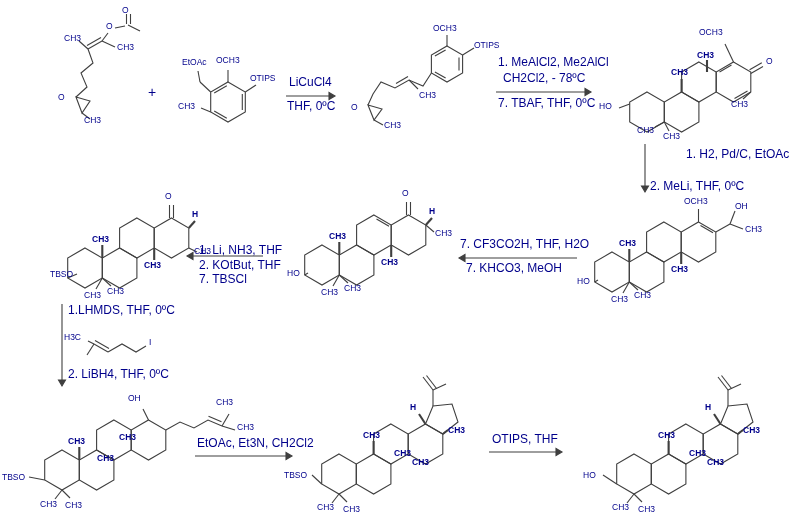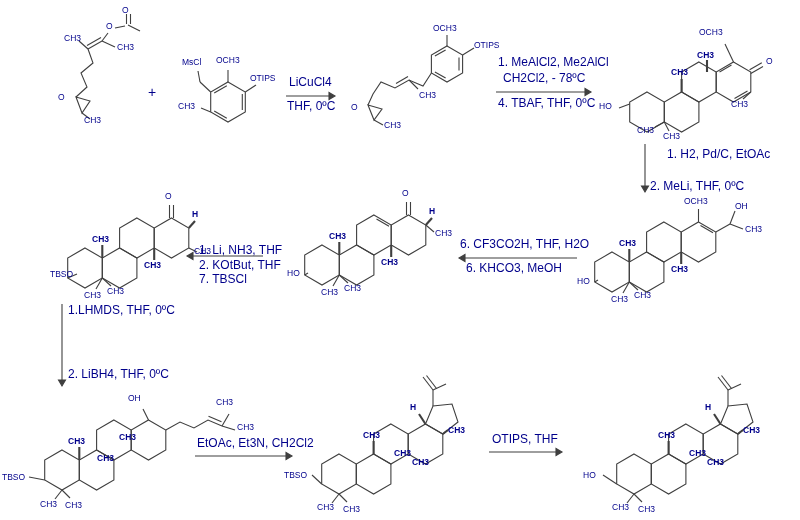--- a/index.html
+++ b/index.html
@@ -54,21 +54,21 @@
       <polygon points="52,38 69.3,48 69.3,68 52,78 34.7,68 34.7,48"></polygon>
       <line x1="66.3" y1="50" x2="66.3" y2="66"></line>
       <line x1="50.8" y1="41.8" x2="38.2" y2="49.1"></line>
       <line x1="38.2" y1="66.9" x2="50.8" y2="74.2"></line>
       <line x1="34.7" y1="48" x2="24" y2="38"></line>
         <line x1="24" y1="38" x2="22" y2="27"></line>
       <line x1="52" y1="38" x2="52" y2="26"></line>
       <line x1="69.3" y1="48" x2="80" y2="41"></line>
       <line x1="34.7" y1="68" x2="25" y2="64"></line>
     </svg>
-    <span class="lbl" style="left:6px;top:14px">MsCl</span>
+    <span class="lbl" style="left:6px;top:14px">EtOAc</span>
     <span class="lbl" style="left:40px;top:12px">OCH3</span>
     <span class="lbl" style="left:74px;top:30px">OTIPS</span>
     <span class="lbl" style="left:2px;top:58px">CH3</span>
   </div>
 
   <span class="rtxt" style="left:289px;top:76px">LiCuCl4</span>
   <svg class="arrow" style="left:286px;top:90px" width="50" height="12">
     <line x1="0" y1="6" x2="43" y2="6"></line>
       <polygon class="head" points="43,2.5 43,9.5 49,6"></polygon>
   </svg>
@@ -94,21 +94,21 @@
     <span class="lbl" style="left:4px;top:85px">O</span>
     <span class="lbl" style="left:37px;top:103px">CH3</span>
   </div>
 
   <span class="rtxt" style="left:498px;top:56px">1. MeAlCl2, Me2AlCl</span>
   <span class="rtxt" style="left:503px;top:72px">CH2Cl2, - 78ºC</span>
   <svg class="arrow" style="left:496px;top:86px" width="96" height="12">
     <line x1="0" y1="6" x2="89" y2="6"></line>
       <polygon class="head" points="89,2.5 89,9.5 95,6"></polygon>
   </svg>
-  <span class="rtxt" style="left:498px;top:97px">4. TBAF, THF, 0ºC</span>
+  <span class="rtxt" style="left:498px;top:97px">7. TBAF, THF, 0ºC</span>
 
   <div class="struct" style="left:597px;top:16px;width:200px;height:136px">
     <svg width="200" height="136">
       <polygon points="50,76 67.3,86 67.3,106 50,116 32.7,106 32.7,86"></polygon>
       <polygon points="84.6,76 101.9,86 101.9,106 84.6,116 67.3,106 67.3,86"></polygon>
       <polygon points="101.9,46 119.2,56 119.2,76 101.9,86 84.6,76 84.6,56"></polygon>
       <polygon points="136.5,46 153.8,56 153.8,76 136.5,86 119.2,76 119.2,56"></polygon>
       <line x1="134.5" y1="49" x2="122.5" y2="56"></line>
       <line x1="137.5" y1="82.5" x2="150.5" y2="75"></line>
       <line x1="153.8" y1="57.5" x2="166" y2="50.5"></line>
@@ -128,21 +128,21 @@
     <span class="lbl" style="left:134px;top:84px">CH3</span>
     <span class="lbl" style="left:2px;top:86px">HO</span>
     <span class="lbl" style="left:40px;top:110px">CH3</span>
     <span class="lbl" style="left:66px;top:116px">CH3</span>
   </div>
 
   <svg class="arrow" style="left:638px;top:144px" width="14" height="50">
     <line x1="7" y1="0" x2="7" y2="42"></line>
       <polygon class="head" points="3.5,42 10.5,42 7,48"></polygon>
   </svg>
-  <span class="rtxt" style="left:667px;top:148px">1. H2, Pd/C, EtOAc</span>
+  <span class="rtxt" style="left:686px;top:148px">1. H2, Pd/C, EtOAc</span>
   <span class="rtxt" style="left:650px;top:180px">2. MeLi, THF, 0ºC</span>
 
   <div class="struct" style="left:577px;top:195px;width:220px;height:112px">
     <svg width="220" height="112">
       <polygon points="35,57 52.3,67 52.3,87 35,97 17.7,87 17.7,67"></polygon>
       <polygon points="69.6,57 86.9,67 86.9,87 69.6,97 52.3,87 52.3,67"></polygon>
       <polygon points="86.9,27 104.2,37 104.2,57 86.9,67 69.6,57 69.6,37"></polygon>
       <polygon points="121.5,27 138.8,37 138.8,57 121.5,67 104.2,57 104.2,37"></polygon>
       <line x1="123.5" y1="30.5" x2="136" y2="37.7"></line>
       <line x1="121.5" y1="27" x2="121.5" y2="14"></line>
@@ -158,26 +158,26 @@
     <span class="lbl" style="left:107px;top:2px">OCH3</span>
     <span class="lbl" style="left:158px;top:7px">OH</span>
     <span class="lbl" style="left:168px;top:30px">CH3</span>
     <span class="lbl b" style="left:42px;top:44px">CH3</span>
     <span class="lbl b" style="left:94px;top:70px">CH3</span>
     <span class="lbl" style="left:0;top:82px">HO</span>
     <span class="lbl" style="left:34px;top:100px">CH3</span>
     <span class="lbl" style="left:57px;top:96px">CH3</span>
   </div>
 
-  <span class="rtxt" style="left:460px;top:238px">6. CF3CO2H, THF, H2O</span>
+  <span class="rtxt" style="left:460px;top:238px">7. CF3CO2H, THF, H2O</span>
   <svg class="arrow" style="left:458px;top:252px" width="120" height="12">
     <line x1="119" y1="6" x2="7" y2="6"></line>
       <polygon class="head" points="7,2.5 7,9.5 1,6"></polygon>
   </svg>
-  <span class="rtxt" style="left:466px;top:262px">6. KHCO3, MeOH</span>
+  <span class="rtxt" style="left:466px;top:262px">7. KHCO3, MeOH</span>
 
   <div class="struct" style="left:287px;top:185px;width:175px;height:115px">
     <svg width="175" height="115">
       <polygon points="35,60 52.3,70 52.3,90 35,100 17.7,90 17.7,70"></polygon>
       <polygon points="69.6,60 86.9,70 86.9,90 69.6,100 52.3,90 52.3,70"></polygon>
       <polygon points="86.9,30 104.2,40 104.2,60 86.9,70 69.6,60 69.6,40"></polygon>
       <polygon points="121.5,30 138.8,40 138.8,60 121.5,70 104.2,60 104.2,40"></polygon>
       <line x1="89.5" y1="34" x2="102" y2="41.2"></line>
       <line x1="119.5" y1="30" x2="119.5" y2="17"></line>
         <line x1="123.5" y1="30" x2="123.5" y2="17"></line>
@@ -231,20 +231,31 @@
     <span class="lbl" style="left:0;top:80px">TBSO</span>
     <span class="lbl" style="left:34px;top:101px">CH3</span>
     <span class="lbl" style="left:57px;top:97px">CH3</span>
   </div>
 
   <svg class="arrow" style="left:55px;top:304px" width="14" height="84">
     <line x1="7" y1="0" x2="7" y2="76"></line>
       <polygon class="head" points="3.5,76 10.5,76 7,82"></polygon>
   </svg>
   <span class="rtxt" style="left:68px;top:304px">1.LHMDS, THF, 0ºC</span>
+  <div class="struct" style="left:64px;top:326px;width:100px;height:40px">
+    <svg width="100" height="40">
+      <line x1="24" y1="15" x2="30" y2="18"></line>
+      <line x1="30" y1="18" x2="23" y2="29"></line>
+      <line x1="30" y1="18" x2="44" y2="26"></line>
+        <line x1="31" y1="14.5" x2="45" y2="22.5"></line>
+      <polyline points="44,26 58,18 72,26 82,20"></polyline>
+    </svg>
+    <span class="lbl" style="left:0;top:7px">H3C</span>
+    <span class="lbl" style="left:85px;top:12px">I</span>
+  </div>
   <span class="rtxt" style="left:68px;top:368px">2. LiBH4, THF, 0ºC</span>
 
   <div class="struct" style="left:2px;top:382px;width:272px;height:133px">
     <svg width="272" height="133">
       <polygon points="60,68 77.3,78 77.3,98 60,108 42.7,98 42.7,78"></polygon>
       <polygon points="94.6,68 111.9,78 111.9,98 94.6,108 77.3,98 77.3,78"></polygon>
       <polygon points="111.9,38 129.2,48 129.2,68 111.9,78 94.6,68 94.6,48"></polygon>
       <polygon points="146.5,38 163.8,48 163.8,68 146.5,78 129.2,68 129.2,48"></polygon>
       <line x1="146.5" y1="38" x2="141" y2="27"></line>
       <polyline points="163.8,48 178,40 192,46 206,38 220,44"></polyline>

